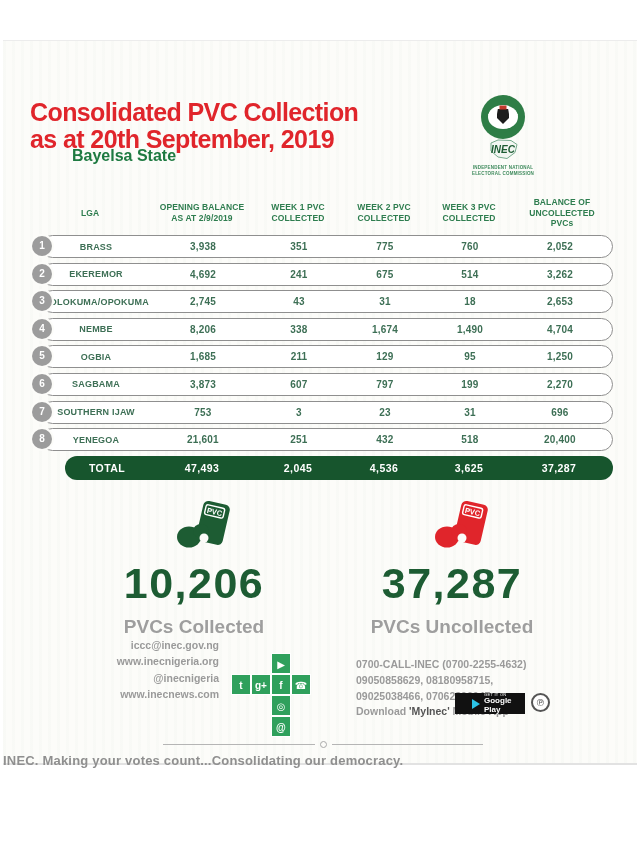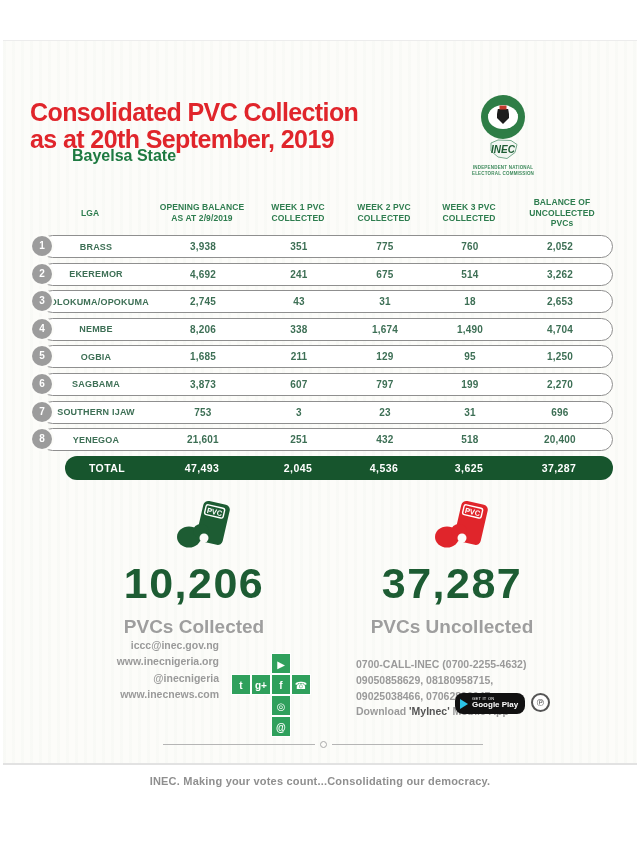--- a/index.html
+++ b/index.html
@@ -46,34 +46,34 @@
   
   .links { position:absolute; left:56px; top:596px; width:160px; text-align:right;
     font-size:10.5px; color:#9a9a9a; line-height:1.55; font-weight:bold; }
   .cross { position:absolute; left:228px; top:612px; width:76px; height:86px; }
   .ccell { position:absolute; width:20px; height:21px; background:#2fa05c; color:#fff;
     font-size:10px; font-weight:bold; text-align:center; line-height:21px; border:1px solid #fff; }
   .contacts { position:absolute; left:330px; top:616px; width:240px;
     font-size:10.5px; color:#9a9a9a; line-height:1.5; font-weight:bold;margin-left:23px; }
   .appname { color:#555; font-weight:800; }
   .gplay { position:absolute; left:452px; top:652px; width:70px; height:21px; background:#111;
-    border-radius:8px; display:flex; align-items:center; padding:0 5px; gap:4px; }
+    border-radius:0; display:flex; align-items:center; padding:0 17px; gap:4px; }
   .gplay .tri { width:0; height:0; border-top:5px solid transparent; border-bottom:5px solid transparent;
     border-left:8px solid #2cc4e8; }
   .gplay .txt { color:#fff; line-height:1.1; }
   .gplay .l1 { font-size:4px; letter-spacing:0.3px; }
   .gplay .l2 { font-size:8px; font-weight:bold; }
   .roundbadge { position:absolute; left:528px; top:652px; width:19px; height:19px; border-radius:50%;
     border:2px solid #555; color:#555; font-size:10px; line-height:15px; text-align:center; background:#fff; }
 
   .divider { position:absolute; left:160px; top:700px; width:320px; display:flex; align-items:center; }
   .divider .ln { flex:1; height:1px; background:#b5b5b5; }
   .divider .dot { width:7px; height:7px; border:1.5px solid #a8a8a8; border-radius:50%; margin:0 5px; }
-  .tagline { position:absolute; left:0; top:734px; width:100%; text-align:center;
-    font-size:11px; color:#8f8f8f; font-weight:bold; letter-spacing:0.2px; }
+  .tagline { position:absolute; left:0; top:712px; width:100%; 
+    font-size:13px; color:#8f8f8f; font-weight:bold; letter-spacing:0.2px; }
 </style>
 </head>
 <body>
 
 <div class="stage">
   <div class="card">
 
     <div class="title">
       <div>Consolidated PVC Collection</div>
       <div>as at 20th September, 2019</div>

